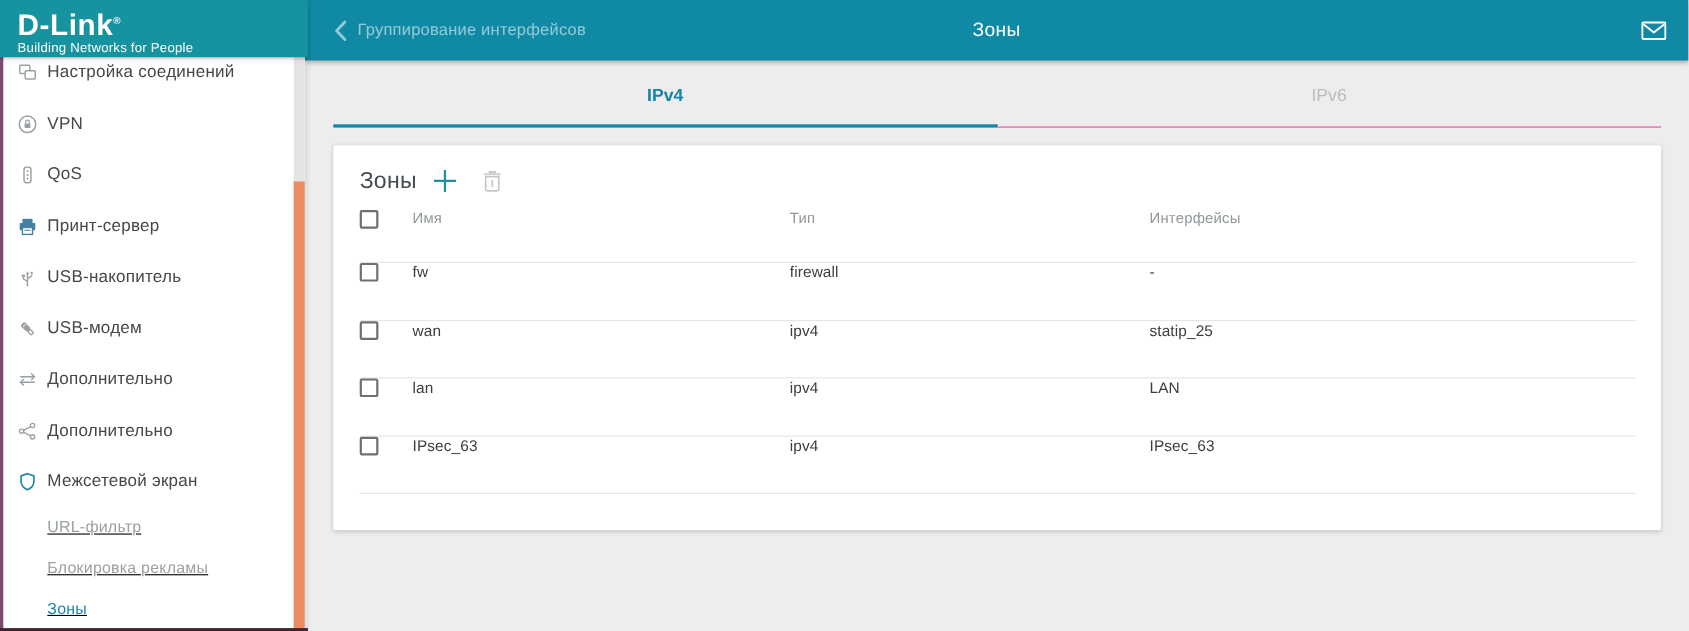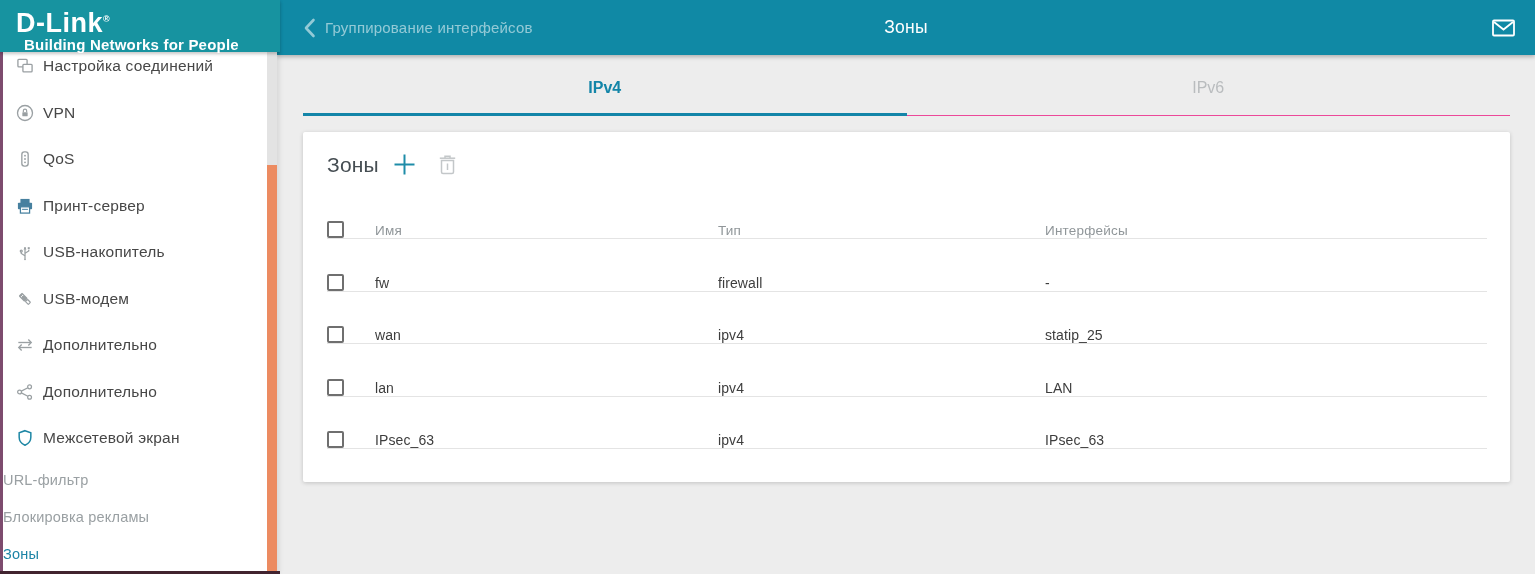--- a/index.html
+++ b/index.html
@@ -8,28 +8,28 @@
 
   .app { position:absolute; inset:0; }
 
   
   .sidebar { position:absolute; left:0; top:0; width:277px; height:574px; background:#ffffff;
              box-shadow:2px 0 5px rgba(0,0,0,.10); z-index:5; border-left:3px solid #7d4b6e; }
   .logo-header { position:absolute; left:-3px; top:0; width:280px; height:52px; background:#1793a0;
                  box-shadow:0 2px 3px rgba(0,0,0,.22); z-index:3; padding:5px 0 0 16px; }
   .logo-line { color:#fff; font-weight:bold; font-size:27px; letter-spacing:.5px; line-height:28px; }
   .logo-reg { font-size:9px; vertical-align:super; font-weight:bold; }
-  .logo-tagline { color:#fff; font-weight:bold; font-size:15px; letter-spacing:.2px; margin-top:-1px;margin-left:8px; }
+  .logo-tagline { color:#fff; font-weight:normal; font-size:12px; letter-spacing:.2px; margin-top:-1px; }
 
   .menu-viewport { position:absolute; left:0; top:52px; bottom:3px; right:10px; overflow:hidden; }
   .menu { margin-top:-9px; }
   .menu-item { height:46.5px; display:flex; align-items:center; padding-left:12px; cursor:pointer; }
   .menu-icon { width:20px; height:20px; margin-right:8px; display:flex; align-items:center; justify-content:center; flex:none; }
   .menu-label { font-size:15.5px; color:#474747; letter-spacing:.2px; white-space:nowrap; }
-  .sub-item { height:37px; display:flex; align-items:center; cursor:pointer; }
+  .sub-item { height:37px; display:flex; align-items:center; padding-left:40px; cursor:pointer;text-decoration:underline; }
   .sub-label { font-size:14.5px; color:#9aa0a3; letter-spacing:.2px; }
   .sub-item.active .sub-label { color:#1c84a6; }
 
   .scroll-track { position:absolute; right:0; top:52px; bottom:0; width:10px; background:#e3e3e3; }
   .scroll-thumb { position:absolute; left:0; right:0; top:113px; bottom:0; background:#ec8b61; }
   .sidebar-bottom-edge { position:absolute; left:-3px; bottom:0; width:280px; height:3px; background:#41232f; z-index:6; }
 
   
   .main { position:absolute; left:277px; top:0; right:0; bottom:0; }
 
@@ -46,21 +46,21 @@
   .tab.active { color:#1385a8; font-weight:bold; border-bottom:3px solid #1385a8; padding-bottom:16px; }
 
   .card { margin:16px 25px 0 26px; height:350px; background:#ffffff; border-radius:2px;
           box-shadow:0 1px 4px rgba(0,0,0,.18); }
   .card-head { height:59px; display:flex; align-items:center; padding:6px 0 0 24px; }
   .card-title { font-size:21px; font-weight:normal; color:#454d52; letter-spacing:.2px; }
   .icon-btn { background:none; border:none; cursor:pointer; display:flex; align-items:center; padding:0; }
   .add-btn { margin-left:14px; }
   .del-btn { margin-left:23px; }
 
-  .trow { display:flex; align-items:flex-end; margin:0 23px 0 24px; border-bottom:1px solid #e4e4e4; }
+  .trow { display:flex; align-items:flex-start; margin:0 23px 0 24px; border-bottom:1px solid #e4e4e4; }
   .thead { height:48px; }
   .drow { height:52.5px; }
   .cell { display:block; }
   .cell.cb { width:48px; }
   .cell.name { width:343px; }
   .cell.type { width:307px; }
   .cell.ifc { flex:1;margin-left:20px; }
   .th { font-size:13.5px; color:#909699; letter-spacing:.2px; }
   .td { font-size:14px; color:#3d3d3d; letter-spacing:.1px; }
   .checkbox { display:block; width:17px; height:17px; border:2px solid #6f6f6f; border-radius:2px; background:#fff; cursor:pointer; }

